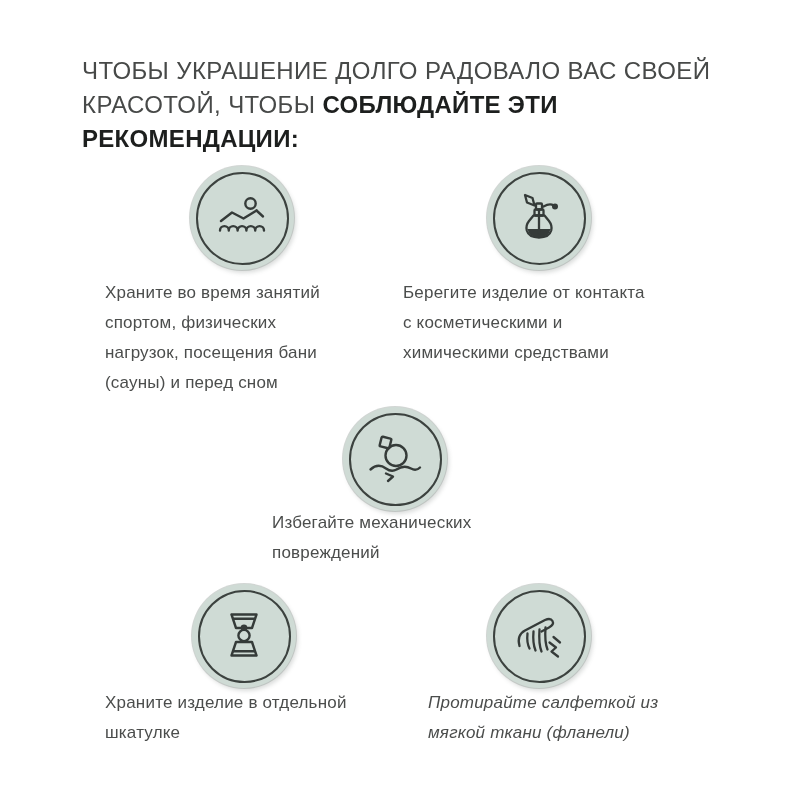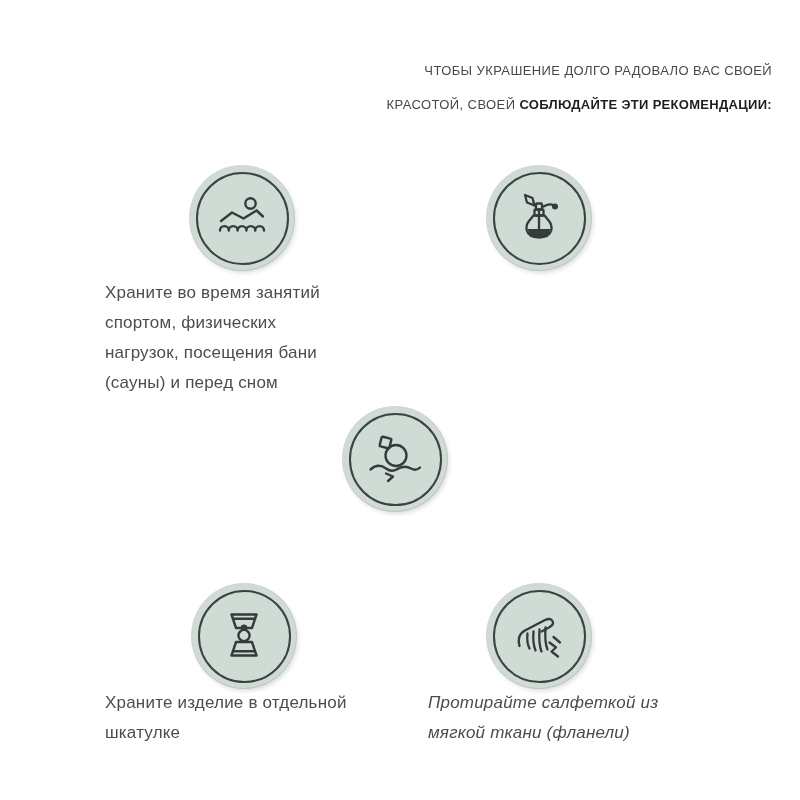--- a/index.html
+++ b/index.html
@@ -9,26 +9,25 @@
     height: 800px;
     background: #ffffff;
     font-family: "Liberation Sans", sans-serif;
     overflow: hidden;
   }
   .title {
     position: absolute;
     left: 82px;
     top: 54px;
     width: 690px;
-    font-size: 13px;
+    font-size: 24px;
     line-height: 34px;
     letter-spacing: 0.4px;
     color: #474948;
     font-weight: 400;
-    text-align: right;
   }
   .t-line { display: block; }
   .title .bold { font-weight: 700; color: #1d1f1e; letter-spacing: 0.3px; }
 
   .icon-circle {
     position: absolute;
     width: 104px;
     height: 104px;
     border-radius: 50%;
     background: #cfdbd5;
@@ -59,21 +58,21 @@
   }
 </style>
 </head>
 <body>
 
 <div class="page">
 
   <div class="title">
     <span class="t-line">ЧТОБЫ УКРАШЕНИЕ ДОЛГО РАДОВАЛО ВАС СВОЕЙ</span>
     <span class="t-line">
-      <span>КРАСОТОЙ, СВОЕЙ</span>
+      <span>КРАСОТОЙ, ЧТОБЫ</span>
       <span class="bold">СОБЛЮДАЙТЕ ЭТИ РЕКОМЕНДАЦИИ:</span>
     </span>
   </div>
 
   <div class="icon-circle" style="left:190px; top:166px;">
     <div class="icon-ring">
       <svg width="60" height="60" viewBox="0 0 60 60" fill="none" stroke="#353b39" stroke-width="2.4" stroke-linecap="round" stroke-linejoin="round">
         <circle cx="38.5" cy="15.5" r="5.2"></circle>
         <path d="M9 33 L20 24.5 L31.5 30.5 L44.5 22.5"></path>
         <path d="M44.5 22.5 L51 28.5"></path>
@@ -93,31 +92,36 @@
         <path d="M18.4 41 Q20.5 49.5 30 49.5 Q39.5 49.5 41.6 41 Z" fill="#353b39" stroke="none"></path>
         <line x1="30" y1="22" x2="30" y2="45"></line>
         <rect x="25.5" y="21.5" width="9" height="6" rx="1"></rect>
         <rect x="27" y="15.5" width="6" height="6" rx="1"></rect>
         <path d="M25.5 17.5 L18 14.5 L16 7 L23.5 10 Z"></path>
         <path d="M34.5 18.5 Q41 15 44.5 17.5"></path>
         <circle cx="46" cy="18.5" r="3" fill="#353b39" stroke="none"></circle>
       </svg>
     </div>
   </div>
+  <div class="item-text" style="left:403px; top:278px;">Берегите изделие от контакта
+с косметическими и
+химическими средствами</div>
 
   <div class="icon-circle" style="left:343px; top:407px;">
     <div class="icon-ring">
       <svg width="60" height="60" viewBox="0 0 60 60" fill="none" stroke="#353b39" stroke-width="2.4" stroke-linecap="round" stroke-linejoin="round">
         <circle cx="31" cy="26.5" r="10.5"></circle>
         <rect x="15.5" y="8.5" width="10" height="10" rx="1.2" transform="rotate(14 20.5 13.5)"></rect>
         <path d="M5.5 40.5 Q13 33.5 21 39.5 Q26.5 43.5 31.5 40.5 Q39 35.5 46 39.5 Q51 42.5 55 38.5"></path>
         <path d="M21 44.5 L28 47.5 L23 52"></path>
       </svg>
     </div>
   </div>
+  <div class="item-text" style="left:272px; top:508px;">Избегайте механических
+повреждений</div>
 
   <div class="icon-circle" style="left:192px; top:584px;">
     <div class="icon-ring">
       <svg width="60" height="60" viewBox="0 0 60 60" fill="none" stroke="#353b39" stroke-width="2.4" stroke-linecap="round" stroke-linejoin="round">
         <path d="M17.5 8.5 H42.5 L38 22 H22 Z"></path>
         <path d="M19.5 12.7 H40.5"></path>
         <path d="M22 36 H38 L42.5 49.5 H17.5 Z"></path>
         <path d="M19.5 45.3 H40.5"></path>
         <circle cx="30" cy="29.5" r="5.6"></circle>
         <circle cx="30" cy="21.8" r="2.1"></circle>

